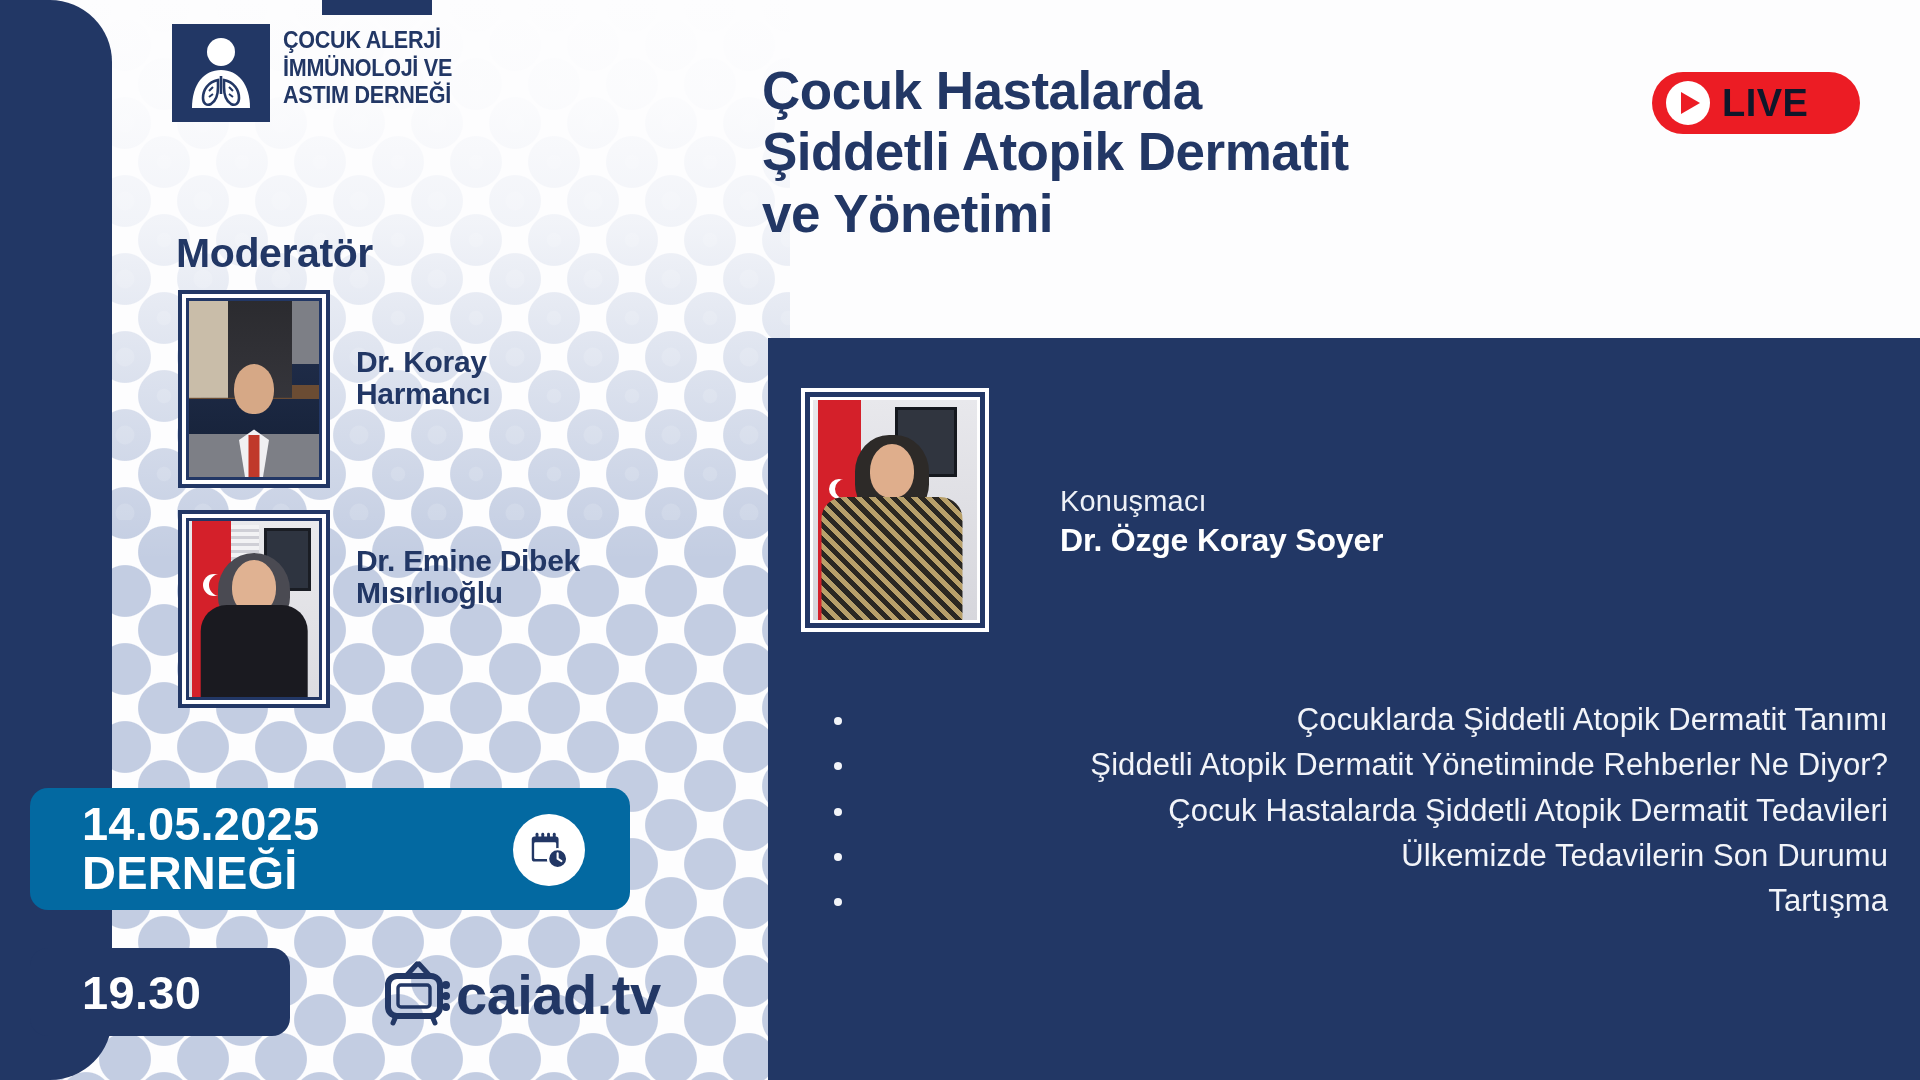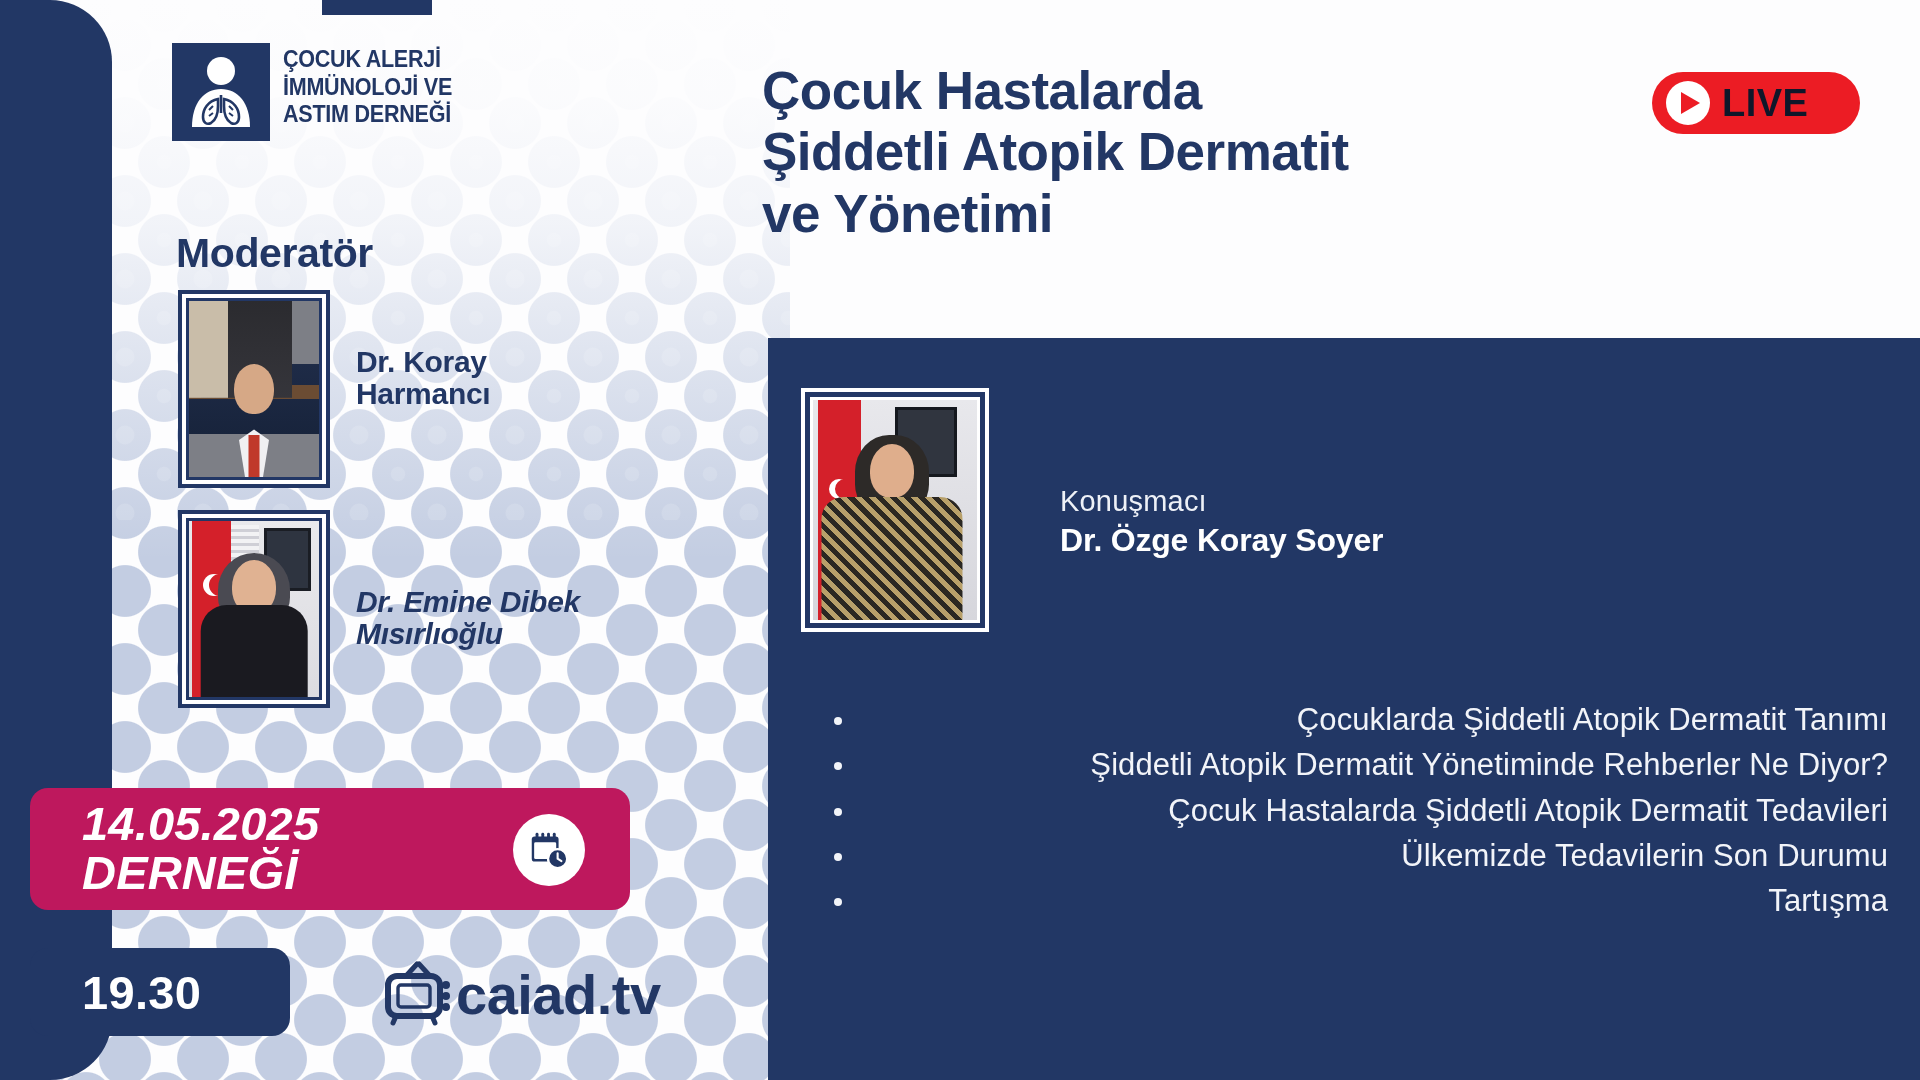--- a/index.html
+++ b/index.html
@@ -61,21 +61,21 @@
   .top-tab {
     position: absolute;
     left: 322px; top: -6px;
     width: 110px; height: 21px;
     background: #223765;
   }
 
   
   .logo-wrap {
     position: absolute;
-    left: 172px; top: 43px;
+    left: 172px; top: 24px;
     display: flex;
     align-items: flex-start;
     gap: 13px;
   }
   .logo-mark {
     width: 98px; height: 98px;
     background: #223765;
     flex: 0 0 auto;
     position: relative;
   }
@@ -129,32 +129,31 @@
   .mod-name {
     color: #223765;
     font-size: 30px;
     font-weight: 700;
     line-height: 1.08;
     letter-spacing: -0.3px;
     margin-left: 26px;
     max-width: 270px;
   }
   .mod-row.r1 .mod-name { margin-top: 56px; }
-  .mod-row.r2 .mod-name { margin-top: 76px; font-style: italic; }
+  .mod-row.r2 .mod-name { margin-top: 35px; }
 
   
   .date-box {
     position: absolute;
     left: 30px; top: 788px;
     width: 600px; height: 122px;
-    background: #be185d;
+    background: #0369a1;
     border-radius: 18px;
     display: flex;
     align-items: center;
-    font-style: italic;
   }
   .date-text {
     color: #ffffff;
     font-size: 47px;
     font-weight: 700;
     line-height: 1.04;
     letter-spacing: 0.2px;
     margin-left: 52px;
   }
   .cal-badge {

